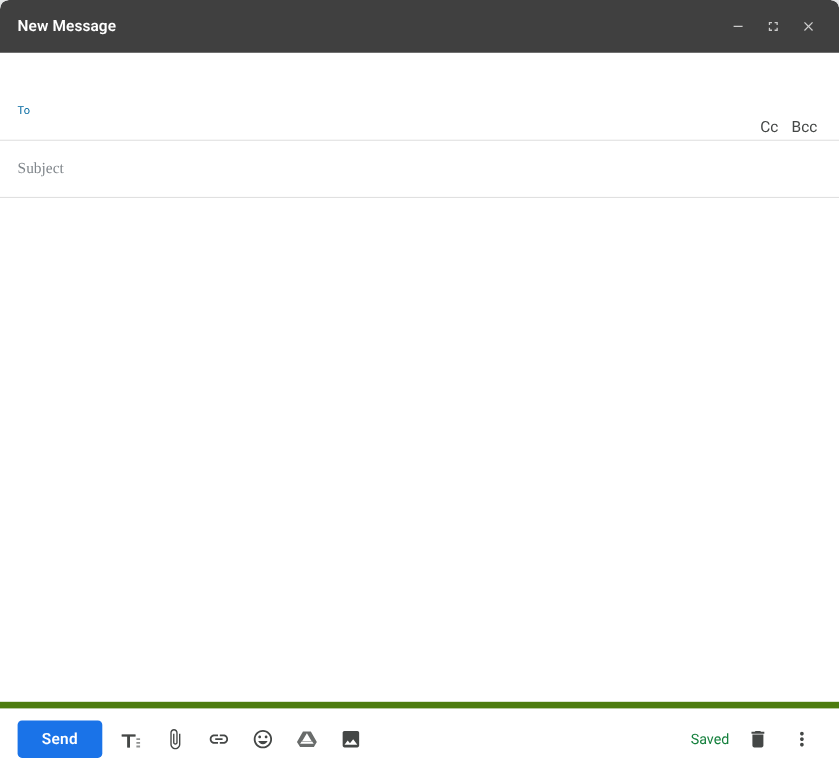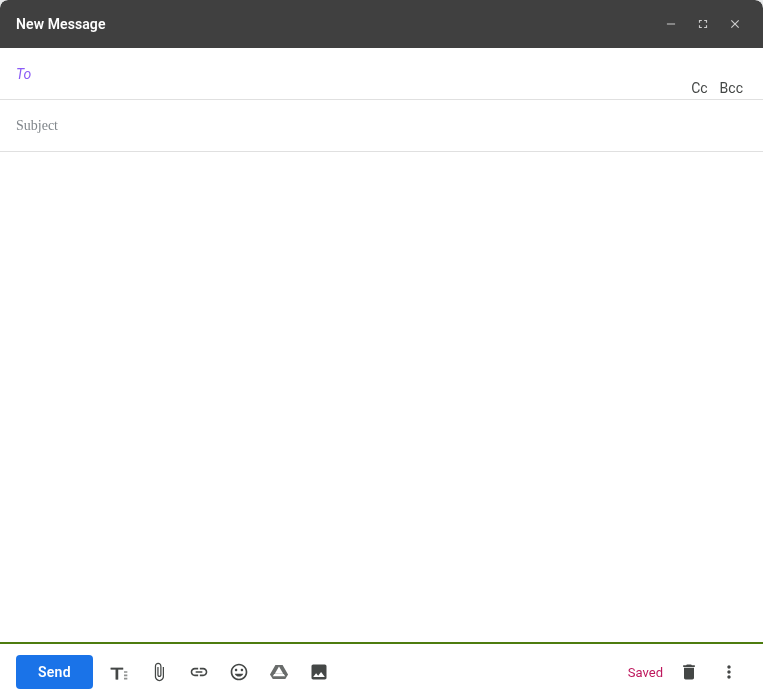--- a/index.html
+++ b/index.html
@@ -20,20 +20,21 @@
 
     .compose-window {
       width: 763px;
       height: 700px;
       background: #fff;
       border-radius: 8px 8px 0 0;
       box-shadow: 0 8px 10px 1px rgba(0,0,0,0.14), 0 3px 14px 2px rgba(0,0,0,0.12), 0 5px 5px -3px rgba(0,0,0,0.2);
       display: flex;
       flex-direction: column;
       overflow: hidden;
+      gap: 28px;
     }
 
     .compose-header {
       background: #404040;
       color: #fff;
       padding: 0 16px;
       height: 48px;
       display: flex;
       align-items: center;
       justify-content: space-between;
@@ -77,25 +78,24 @@
 
     .field-row {
       display: flex;
       align-items: center;
       padding: 0 16px;
       border-bottom: 1px solid #e0e0e0;
       min-height: 52px;
     }
 
     .field-label {
-      color: #8b5cf6;
-      font-size: 14px;
+      color: #0369a1;
+      font-size: 10px;
       min-width: 40px;
       flex-shrink: 0;
-      font-style: italic;
     }
 
     .field-input {
       flex: 1;
       border: none;
       outline: none;
       font-size: 14px;
       color: #202124;
       background: transparent;
       padding: 14px 0;
@@ -140,21 +140,21 @@
       color: #202124;
       font-family: inherit;
       line-height: 1.5;
       background: transparent;
     }
 
     .compose-footer {
       display: flex;
       align-items: center;
       padding: 10px 16px;
-      border-top: 2px solid #4d7c0f;
+      border-top: 6px solid #4d7c0f;
       gap: 4px;
       flex-shrink: 0;
       background: #fff;
     }
 
     .send-btn {
       background: #1a73e8;
       color: #fff;
       border: none;
       border-radius: 4px;
@@ -179,21 +179,21 @@
       justify-content: center;
       border-radius: 50%;
       padding: 0;
     }
 
     .toolbar-spacer {
       flex: 1;
     }
 
     .saved-text {
-      color: #be185d;
+      color: #15803d;
       font-size: 13px;
       margin-right: 4px;
     }
 
     .delete-btn {
       background: none;
       border: none;
       cursor: pointer;
       color: #444746;
       width: 36px;

